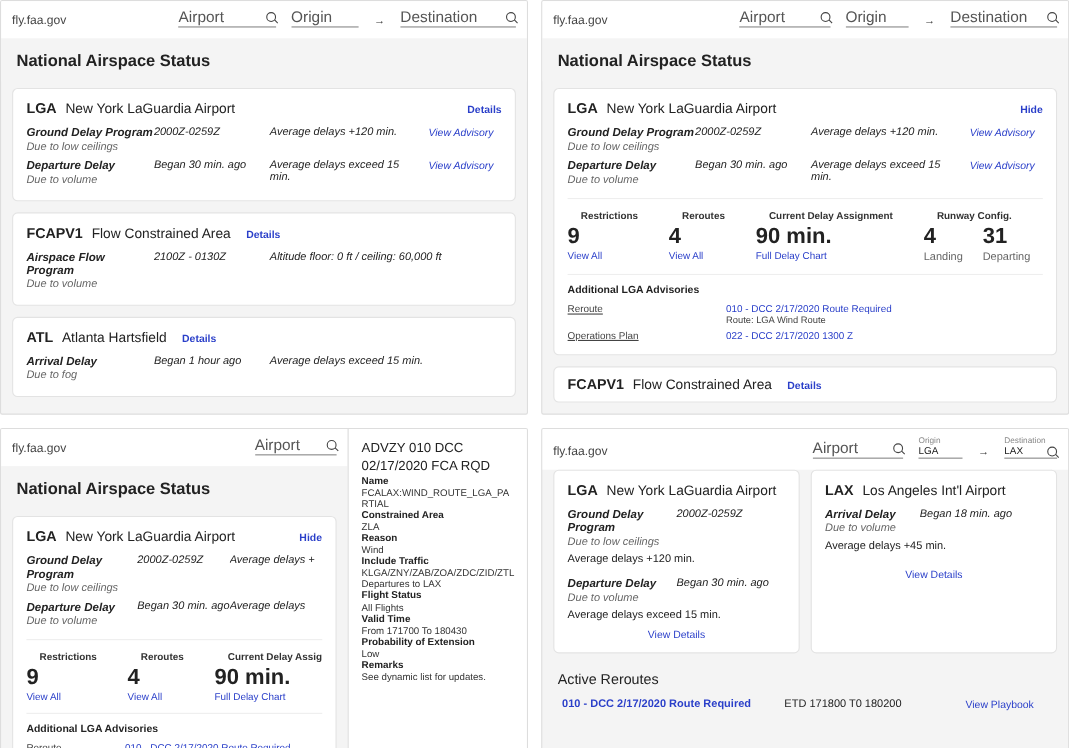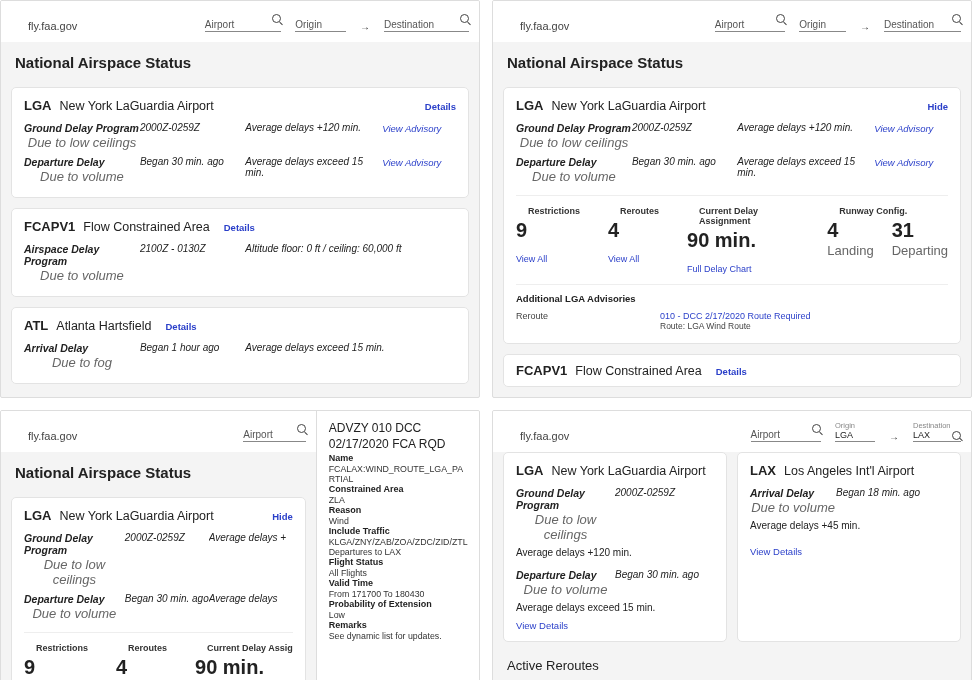--- a/index.html
+++ b/index.html
@@ -25,37 +25,36 @@
   .topbar {
     display: flex;
     align-items: flex-end;
     justify-content: space-between;
     padding: 6px 10px 10px 10px;
     background: #fff;
   }
   .site {
     font-size: 11px;
     color: #444;
-    margin-left: 17px;
   }
   .searches {
     display: flex;
     align-items: flex-end;
     gap: 14px;
     font-size: 9px;
     color: #444;
   }
   .searchbox {
     display:flex;
     align-items:center;
     gap:4px;
     border-bottom:1px solid #888;
     padding-bottom:1px;
   }
-  .searchbox .lbl { font-size:10px; color:#555;margin-top:12px; }
+  .searchbox .lbl { font-size:14px; color:#555; }
   .searchbox .val { font-size:9px; color:#222; font-weight:500;}
   .mag {
     display:inline-block;
     width:9px; height:9px;
     border:1.2px solid #444;
     border-radius:50%;
     position:relative;
   }
   .mag:after{
     content:"";
@@ -83,39 +82,39 @@
   .card h3 .name { font-weight:400; font-size:12.5px; }
   .link-sm { color:#2a3fc9; font-size:9.5px; cursor:pointer; }
   .row {
     display:grid;
     grid-template-columns: 1.1fr 1fr 1.3fr 0.7fr;
     align-items:start;
     padding:3px 0;
     font-style:italic;
   }
   .lbl-strong { font-weight:700; font-size:10.5px; }
-  .sub { font-size:13px; color:#666; margin-top:1px;text-align:center;}
+  .sub { font-size:10px; color:#666; margin-top:1px;}
   .val   { font-size:10px; }
-  .right { text-align:left; }
+  .right { text-align:center; }
   .link  { color:#2a3fc9; font-size:9.5px; cursor:pointer; white-space:nowrap; }
   .metrics {
     display:flex;
     gap: 28px;
     border-top:1px solid #eee;
     margin-top:8px;
     padding-top:10px;
   }
   .metric .mlbl{ font-size:9px; font-weight:600; color:#333; margin-bottom:3px;padding-left:12px;}
   .metric .mval{ font-size:20px; font-weight:700;}
-  .metric .mlink{ color:#2a3fc9; font-size:9px; margin-top:12px; cursor:pointer;}
+  .metric .mlink{ color:#2a3fc9; font-size:9px; margin-top:0; cursor:pointer;}
   .runway-pair{ display:flex; gap:18px;}
   .adv-block { border-top:1px solid #eee; margin-top:10px; padding-top:8px; }
   .adv-title { font-size:9.5px; font-weight:700; margin-bottom:5px;}
   .adv-row { display:grid; grid-template-columns: 1fr 2fr; font-size:9px; padding:2px 0; }
-  .adv-row .k{ color:#444;}
+  .adv-row .k{ color:#444;text-decoration:underline;}
   .adv-row .v{ color:#2a3fc9; cursor:pointer;}
   .adv-row .v2{ color:#444; font-size:8.5px;}
 
   
   .panel3-wrap { display:flex; }
   .panel3-main { flex: 0 0 64%; }
   .drawer {
     flex:1;
     background:#fff;
     border-left:1px solid #ddd;
@@ -123,21 +122,21 @@
     font-size:9px;
   }
   .drawer h4 { font-size:12px; font-weight:400; margin-bottom:2px; }
   .drawer .dk{ font-weight:700; font-size:9px; margin-top:0;}
   .drawer .dv{ font-size:8.8px; color:#333; margin-top:1px; word-break:break-word;}
 
   
   .pair-title { font-size:15px; font-weight:700; padding:12px 14px 8px 14px; background:#f4f4f4; }
   .two-cards { display:flex; gap:10px; padding:0 10px; }
   .two-cards .card { flex:1; margin:0 0 10px 0; }
-  .vd { text-align:left; margin-top:6px;}
+  .vd { text-align:center; margin-top:6px;}
   .section-h { font-size:13px; font-weight:400; padding:6px 14px 6px 14px; }
   .reroute-row { display:grid; grid-template-columns: 1.6fr 1.2fr 0.7fr; align-items:start; padding:4px 0; margin:0 18px; }
   .reroute-row .t1{ color:#2a3fc9; font-weight:700; font-size:10px;}
   .reroute-row .etd{ font-size:10px; }
 </style>
 </head>
 <body>
 
 <div class="grid">
 
@@ -192,21 +191,21 @@
   </div>
 
   <div class="card">
     <h3>
       <span class="code">FCAPV1</span>
       <span class="name">Flow Constrained Area</span>
       <span class="link-sm" style="margin-left:6px">Details</span>
     </h3>
     <div class="row">
       <div>
-            <div class="lbl-strong">Airspace Delay Program</div>
+            <div class="lbl-strong">Airspace Flow Program</div>
             <div class="sub">Due to volume</div>
           </div>
       <div class="val">2100Z - 0130Z</div>
       <div class="val" style="grid-column:3/5">Altitude floor: 0 ft / ceiling: 60,000 ft</div>
     </div>
   </div>
 
   <div class="card">
     <h3>
       <span class="code">ATL</span>
@@ -305,20 +304,24 @@
     </div>
 
     <div class="adv-block">
       <div class="adv-title">Additional LGA Advisories</div>
       <div class="adv-row">
             <div class="k">Reroute</div>
             <div>
               <div class="v">010 - DCC  2/17/2020 Route Required</div>
               <div class="v2">Route: LGA Wind Route</div>
             </div>
+          </div>
+      <div class="adv-row">
+            <div class="k">Operations Plan</div>
+            <div class="v">022 - DCC  2/17/2020 1300 Z</div>
           </div>
     </div>
   </div>
 
   <div class="card card-thin">
     <h3 style="margin-bottom:0">
       <span class="code">FCAPV1</span>
       <span class="name">Flow Constrained Area</span>
       <span class="link-sm" style="margin-left:6px">Details</span>
     </h3>

